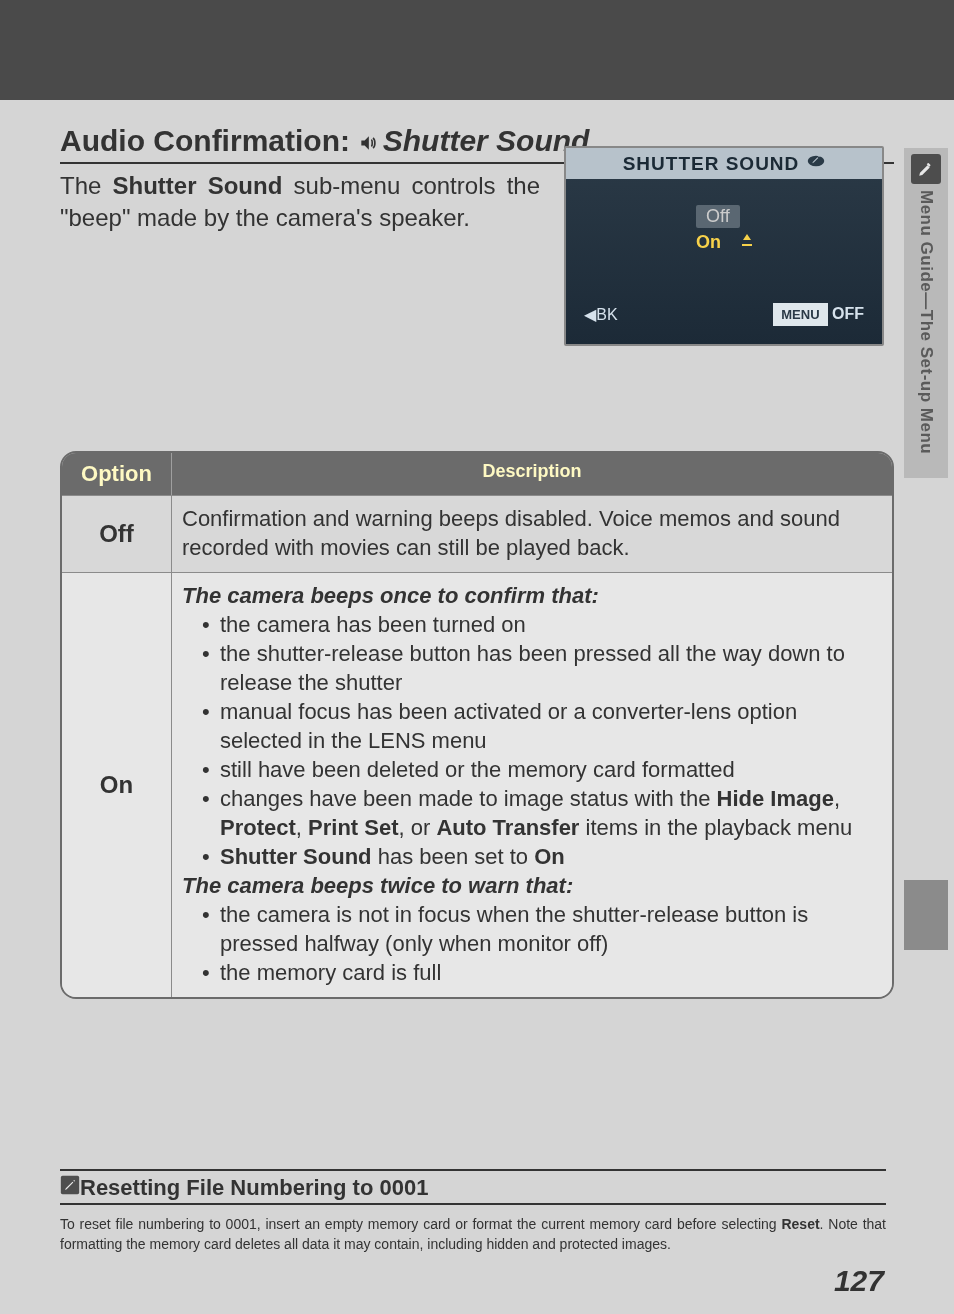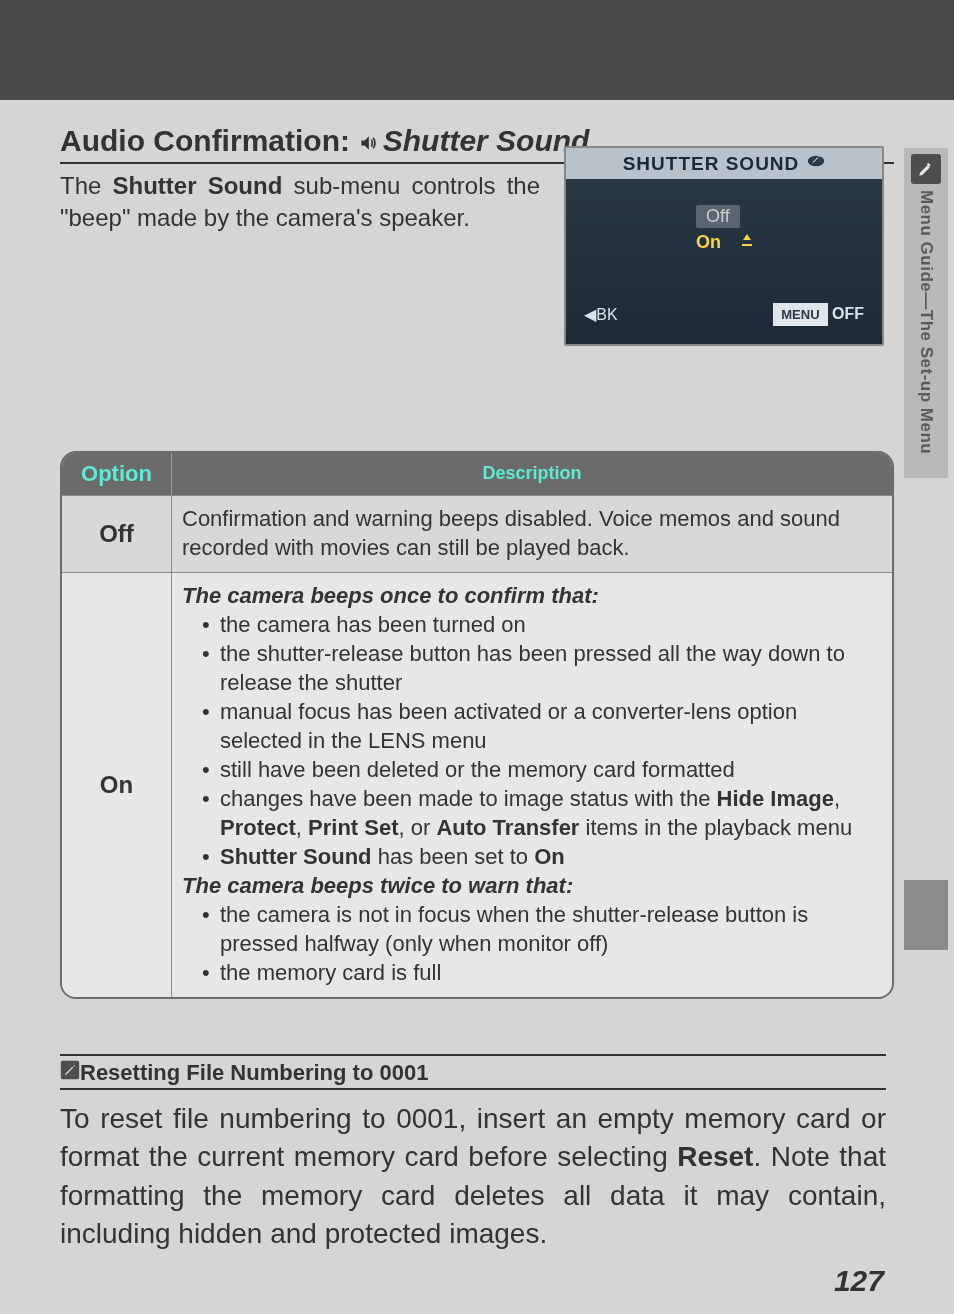--- a/index.html
+++ b/index.html
@@ -79,21 +79,21 @@
   .menu-pill {
     display:inline-block; background:#dfe7ec; color:#2a3946;
     border-radius:0; padding:4px 8px; font-size:13px; font-weight:700;
   }
   .table-wrap {
     margin-top: 16px;
     border: 2px solid #6b6b6b;
     border-radius: 16px;
     overflow: hidden;
   }
-  .thead { display:flex; background:#6b6b6b; color:#5eead4;align-items:center; }
+  .thead { display:flex; background:#6b6b6b; color:#fef9c3; }
   .th-opt { width:110px; text-align:center; padding:8px 0; font-size:22px; font-weight:700; border-right:1px solid #9f9f9f;}
   .th-desc { flex:1; text-align:center; padding:8px 0; font-size:18px; font-weight:700;}
   .trow { display:flex; border-top:1px solid #8b8b8b; }
   .trow.off { background:#d8d8d8; }
   .trow.on  { background:#e7e7e7; }
   .td-opt {
     width:110px; display:flex; align-items:center; justify-content:center;
     font-size:24px; font-weight:700; border-right:1px solid #8b8b8b;
   }
   .td-desc { flex:1; padding:8px 12px 10px 10px; font-size:22px; line-height:1.32; }
@@ -104,21 +104,21 @@
   ul.b li::before { content:"•"; position:absolute; left:0; top:0; }
   .note-wrap {
     position:absolute; left:60px; right:68px; bottom:60px;
   }
   .note-h {
     border-top:2px solid #333; border-bottom:2px solid #333;
     padding:4px 0 2px 0; display:flex; align-items:center; 
     font-size:22px; font-weight:700; color:#333;
   }
   .note-body {
-    font-size:28px; line-height:1.38; padding-top:10px; text-align:justify;
+    font-size:14px; line-height:1.38; padding-top:10px; text-align:justify;
   }
   .pgnum {
     position:absolute; right:70px; bottom:16px;
     font-size:30px; font-style:italic; font-weight:700;
   }
   .side-tab {
     position:absolute; right:6px; top:148px;
     width:44px; height:330px;
     background:#b9b9b9;
     display:flex; flex-direction:column; align-items:center;

